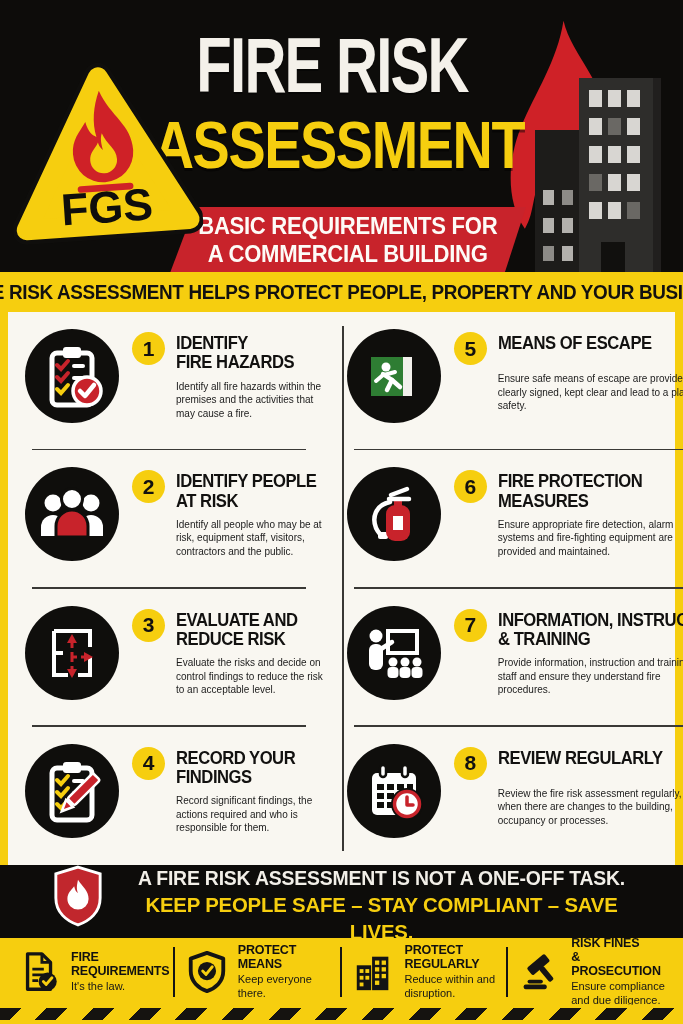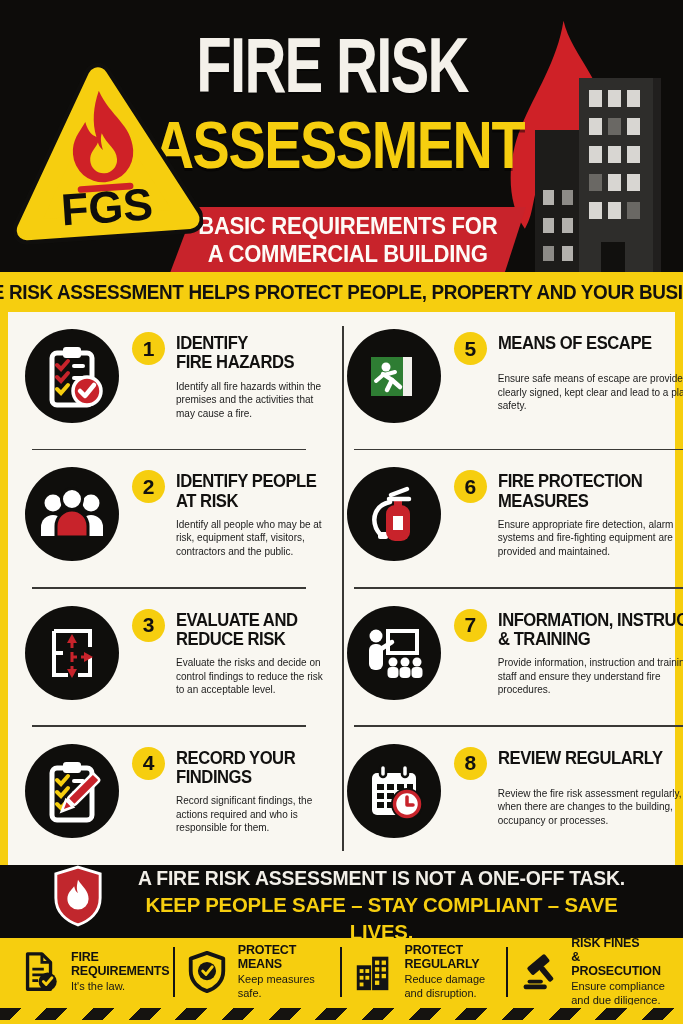--- a/index.html
+++ b/index.html
@@ -370,21 +370,21 @@
       <svg class="ficon" viewBox="0 0 46 46">
         <path d="M23 3 L40 9 V22 C40 33 32 40 23 43 C14 40 6 33 6 22 V9 Z" fill="none" stroke="#141414" stroke-width="4" stroke-linejoin="round"></path>
         <circle cx="23" cy="22" r="9.5" fill="#141414"></circle>
         <path d="M18.5 22 l3.5 3.5 l6.5 -8" stroke="#f6ce0f" stroke-width="3" fill="none" stroke-linecap="round" stroke-linejoin="round"></path>
       </svg>
       <div>
         <div class="ftitle">
           <div>PROTECT</div>
           <div>MEANS</div>
         </div>
-        <div class="fsub">Keep measures safe.</div>
+        <div class="fsub">Keep everyone there.</div>
       </div>
     </div>
 
     <div class="fitem">
       <svg class="ficon" viewBox="0 0 46 46">
         <rect x="5" y="16" width="15" height="26" fill="#141414"></rect>
         <rect x="21" y="7" width="17" height="35" fill="#141414"></rect>
         <g fill="#f6ce0f">
           <rect x="8" y="20" width="4" height="4"></rect>
             <rect x="14" y="20" width="4" height="4"></rect>
@@ -398,21 +398,21 @@
           <rect x="24" y="25" width="4.5" height="4.5"></rect>
             <rect x="31" y="25" width="4.5" height="4.5"></rect>
           <rect x="24" y="32" width="4.5" height="4.5"></rect>
         </g>
       </svg>
       <div>
         <div class="ftitle">
           <div>PROTECT</div>
           <div>REGULARLY</div>
         </div>
-        <div class="fsub">Reduce damage and disruption.</div>
+        <div class="fsub">Reduce within and disruption.</div>
       </div>
     </div>
 
     <div class="fitem">
       <svg class="ficon" viewBox="0 0 46 46">
         <g transform="rotate(-40 22 16)" fill="#141414">
           <rect x="10" y="10" width="24" height="10" rx="2"></rect>
           <rect x="19" y="19" width="6" height="18" rx="2"></rect>
         </g>
         <rect x="6" y="36" width="24" height="5" rx="2" fill="#141414"></rect>

